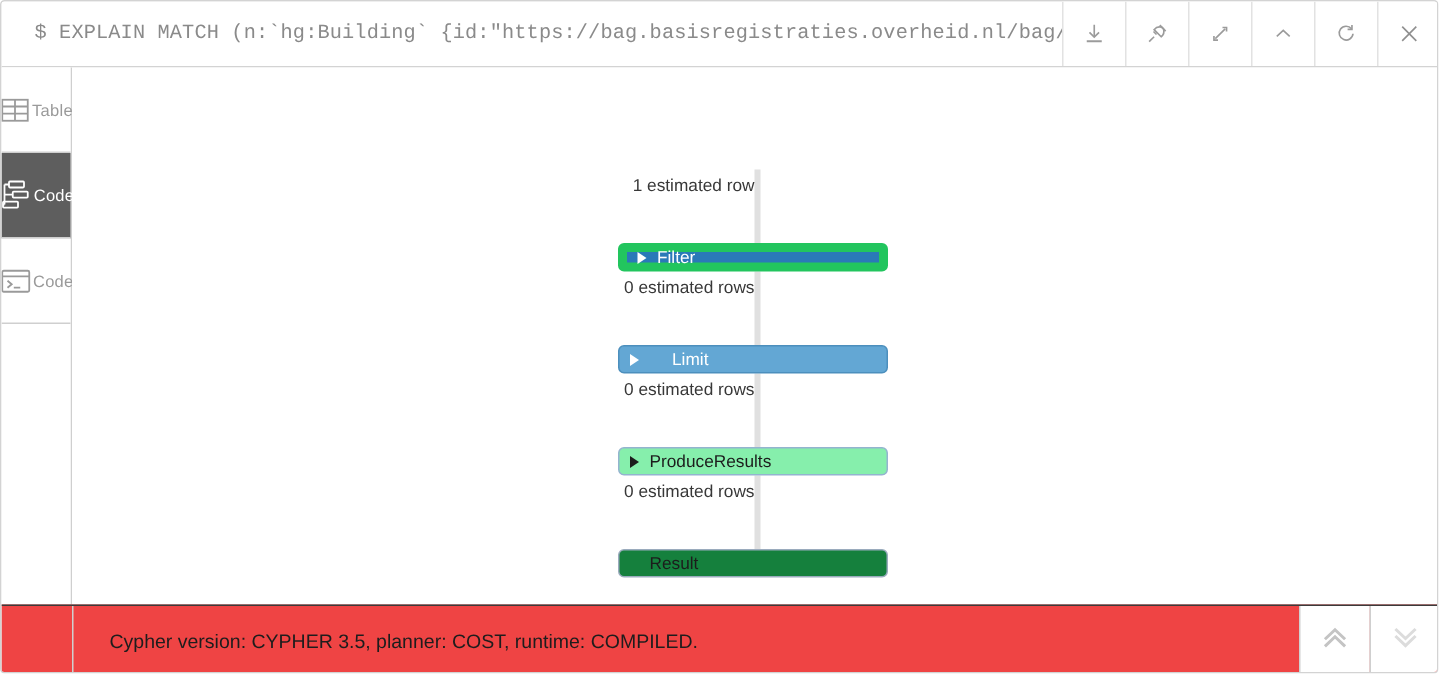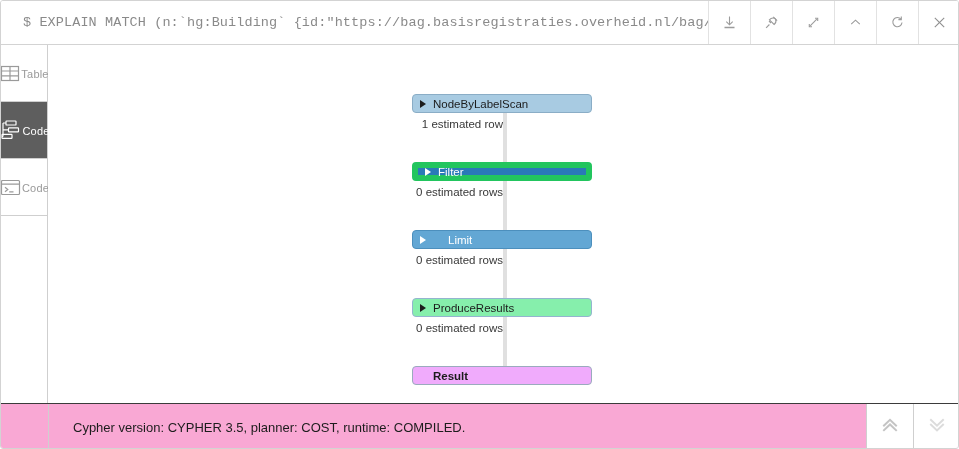--- a/index.html
+++ b/index.html
@@ -161,21 +161,21 @@
   }
 
   
   .footer {
     position: absolute;
     left: 0; top: 402px;
     width: 959px;
     height: 47px;
     box-sizing: border-box;
     border-top: 1px solid #3b3b3b;
-    background: #f9a8d4;
+    background: #ef4444;
     display: flex;
     align-items: stretch;
   }
   .footer-text-wrap {
     flex: 1 1 auto;
     display: flex;
     align-items: center;
     padding-left: 24px;
     border-left: 1px solid #cfcfcf;
     margin-left: 47px;
@@ -324,45 +324,41 @@
     <div class="side-filler"></div>
   </div>
 
   <div class="canvas">
 
     <div class="connector" style="top:68px;height:63px;"></div>
     <div class="connector" style="top:136px;height:63px;"></div>
     <div class="connector" style="top:204px;height:63px;"></div>
     <div class="connector" style="top:272px;height:63px;"></div>
 
-    <div class="plan-node" style="top:49px;background:#a8cbe2;color:#1c1c1c;border:1px solid #8aadc6;">
-      <span class="tri"></span>
-      <span class="nlabel">NodeByLabelScan</span>
-    </div>
     <div class="rowlabel" style="top:73px;">1 estimated row</div>
 
     <div class="plan-node" style="top:117px;background:#2a79b8;color:#ffffff;border:6px solid #22c55e;">
       <span class="tri"></span>
       <span class="nlabel">Filter</span>
     </div>
     <div class="rowlabel" style="top:141px;">0 estimated rows</div>
 
     <div class="plan-node" style="top:185px;background:#63a7d4;color:#ffffff;border:1px solid #4c8fbd;gap:15px;">
       <span class="tri"></span>
       <span class="nlabel">Limit</span>
     </div>
     <div class="rowlabel" style="top:209px;">0 estimated rows</div>
 
     <div class="plan-node" style="top:253px;background:#86efac;color:#1c1c1c;border:1px solid #94b4cf;">
       <span class="tri"></span>
       <span class="nlabel">ProduceResults</span>
     </div>
     <div class="rowlabel" style="top:277px;">0 estimated rows</div>
 
-    <div class="plan-node result" style="top:321px;background:#f0abfc;color:#1c1c1c;border:1px solid #9aabbd;font-weight:bold;">
+    <div class="plan-node result" style="top:321px;background:#15803d;color:#1c1c1c;border:1px solid #9aabbd;">
       <span class="nlabel">Result</span>
     </div>
 
   </div>
 
   <div class="footer">
     <div class="footer-text-wrap">
       <span class="footer-text">Cypher version: CYPHER 3.5, planner: COST, runtime: COMPILED.</span>
     </div>
     <div class="footer-btns">

